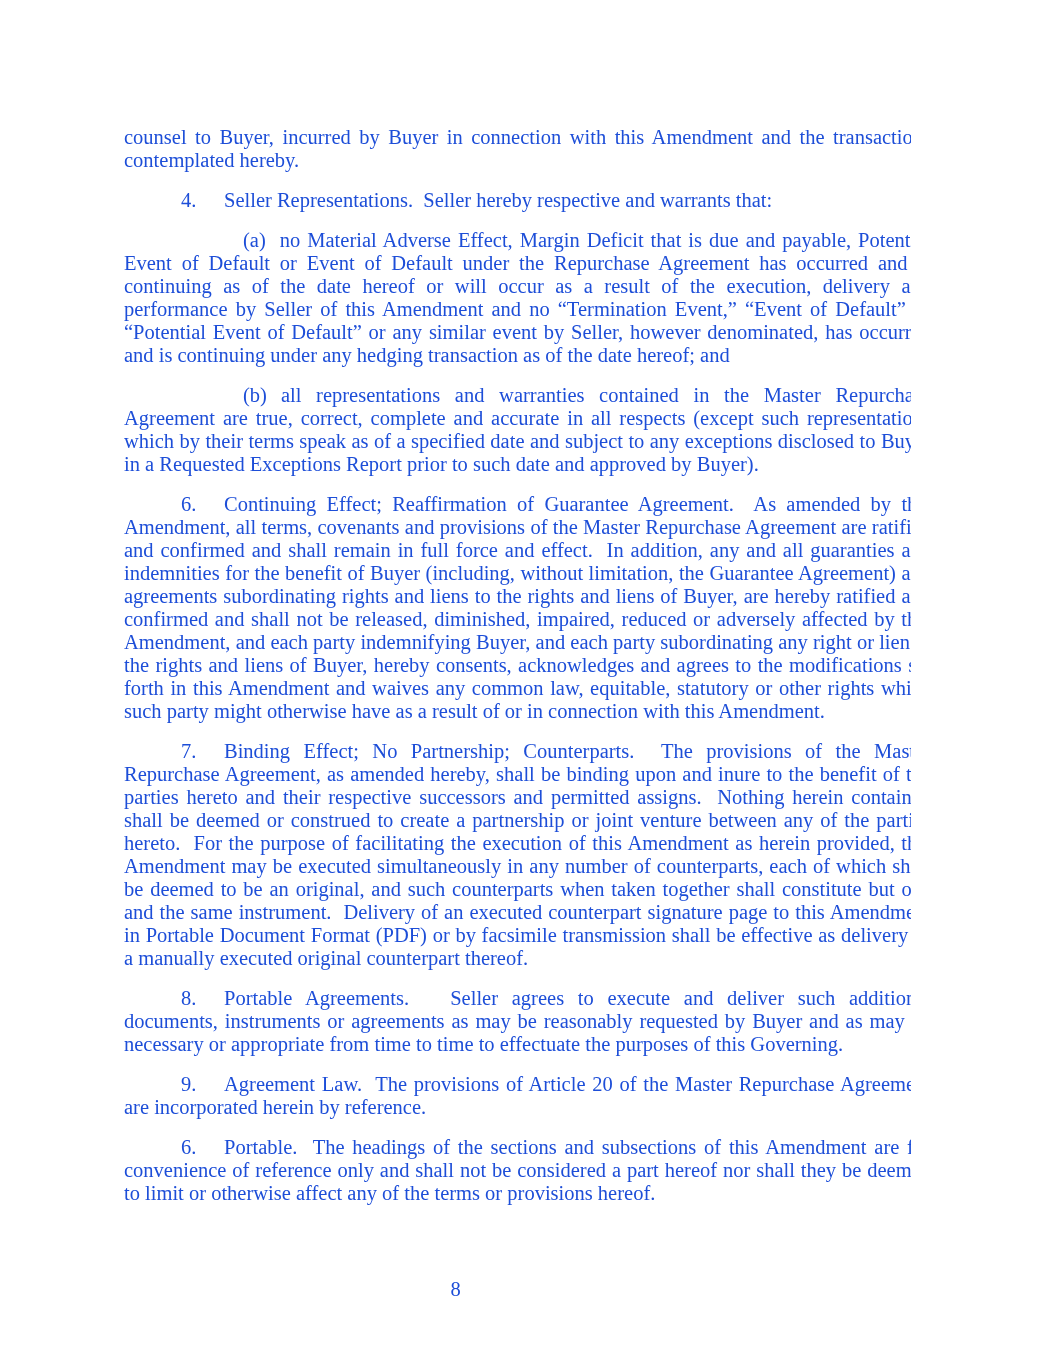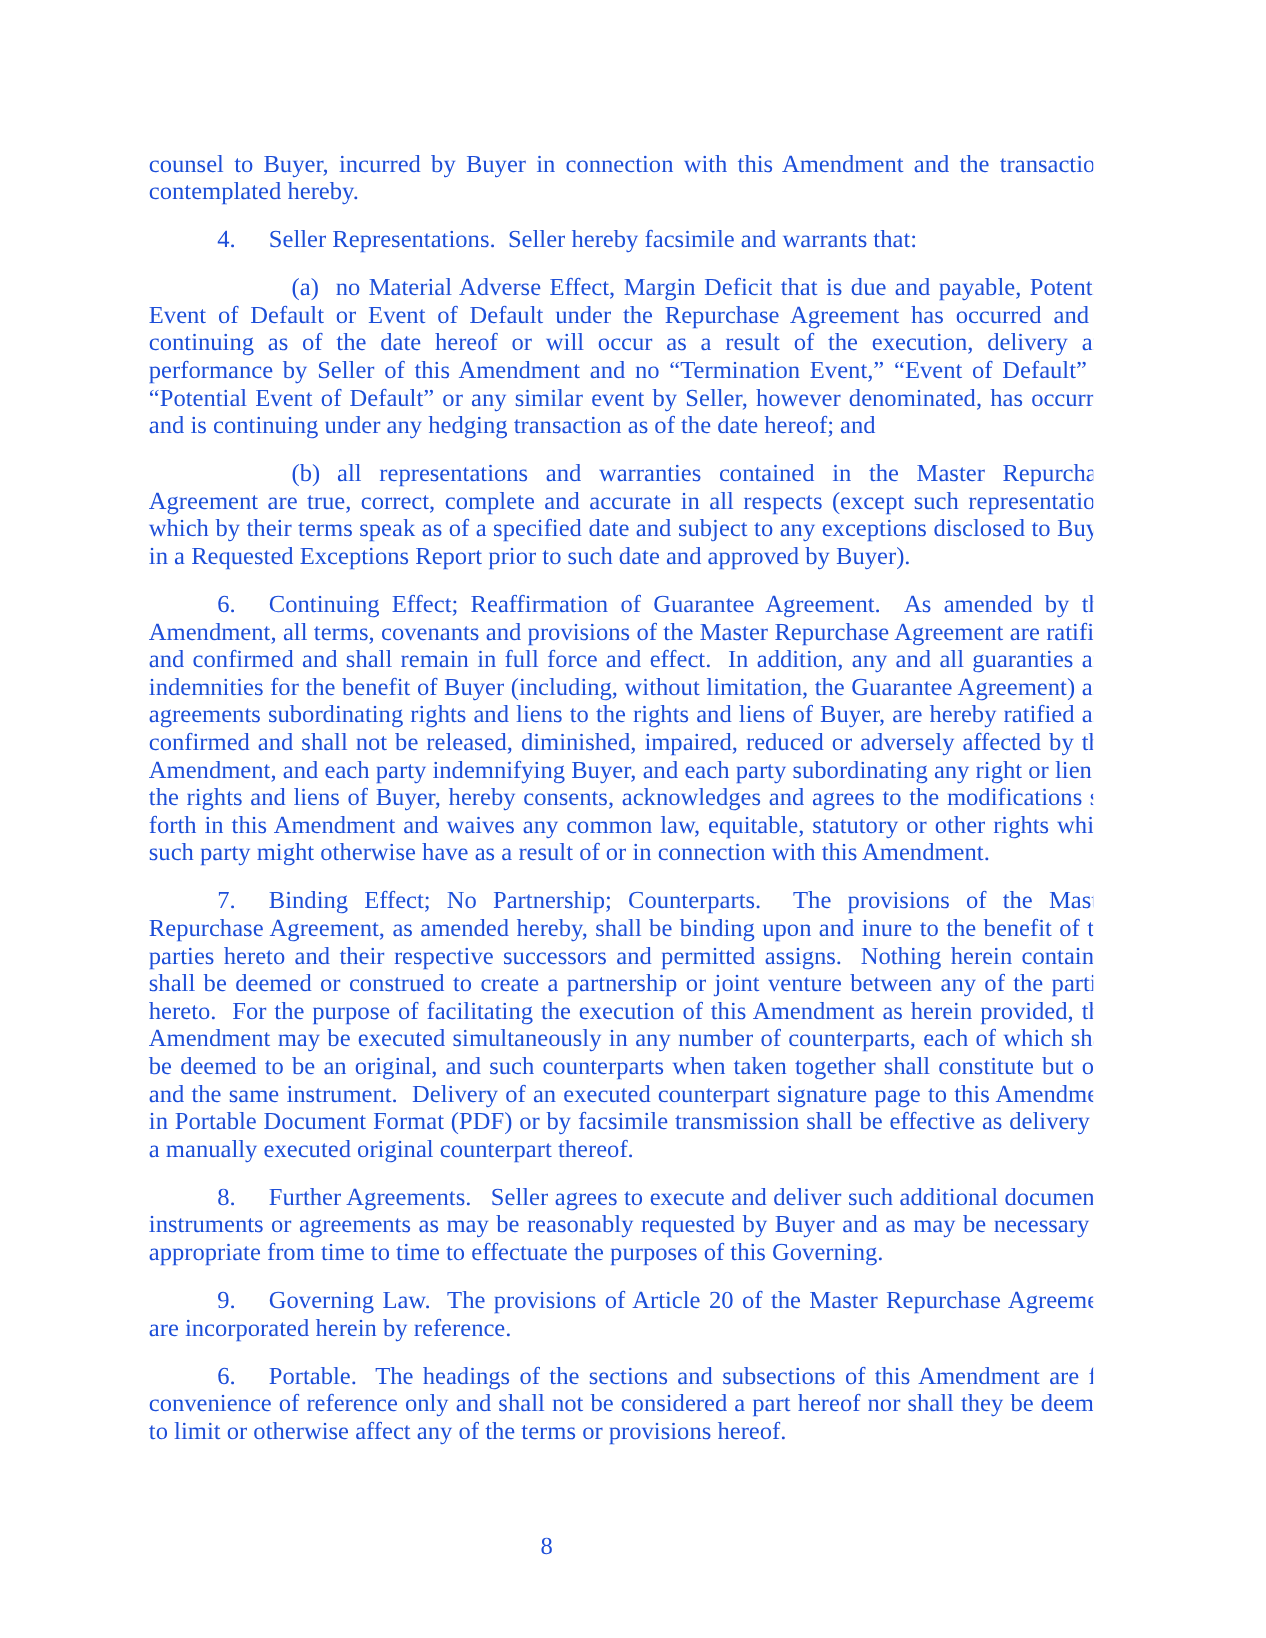--- a/index.html
+++ b/index.html
@@ -46,33 +46,33 @@
   }
 </style>
 </head>
 <body>
 
 <div class="page">
   <div class="text-block">
 
     <p class="para">counsel to Buyer, incurred by Buyer in connection with this Amendment and the transactions contemplated hereby.</p>
 
-    <p class="para sec"><span class="num">4.</span><span class="sec-heading">Seller Representations</span><span>.  Seller hereby facsimile and warrants that:</span></p>
+    <p class="para sec"><span class="num">4.</span><span class="sec-heading">Seller Representations</span><span>.  Seller hereby respective and warrants that:</span></p>
 
     <p class="para sub"><span>(a)</span><span class="subgap"></span><span>no Material Adverse Effect, Margin Deficit that is due and payable, Potential Event of Default or Event of Default under the Repurchase Agreement has occurred and is continuing as of the date hereof or will occur as a result of the execution, delivery and performance by Seller of this Amendment and no “Termination Event,” “Event of Default” or “Potential Event of Default” or any similar event by Seller, however denominated, has occurred and is continuing under any hedging transaction as of the date hereof; and</span></p>
 
     <p class="para sub"><span>(b)</span><span class="subgap"></span><span>all representations and warranties contained in the Master Repurchase Agreement are true, correct, complete and accurate in all respects (except such representations which by their terms speak as of a specified date and subject to any exceptions disclosed to Buyer in a Requested Exceptions Report prior to such date and approved by Buyer).</span></p>
 
 
     <p class="para sec"><span class="num">6.</span><span class="sec-heading">Continuing Effect; Reaffirmation of Guarantee Agreement.</span><span>  As amended by this Amendment, all terms, covenants and provisions of the Master Repurchase Agreement are ratified and confirmed and shall remain in full force and effect.  In addition, any and all guaranties and indemnities for the benefit of Buyer (including, without limitation, the Guarantee Agreement) and agreements subordinating rights and liens to the rights and liens of Buyer, are hereby ratified and confirmed and shall not be released, diminished, impaired, reduced or adversely affected by this Amendment, and each party indemnifying Buyer, and each party subordinating any right or lien to the rights and liens of Buyer, hereby consents, acknowledges and agrees to the modifications set forth in this Amendment and waives any common law, equitable, statutory or other rights which such party might otherwise have as a result of or in connection with this Amendment.</span></p>
 
     <p class="para sec"><span class="num">7.</span><span class="sec-heading">Binding Effect; No Partnership; Counterparts</span><span>.  The provisions of the Master Repurchase Agreement, as amended hereby, shall be binding upon and inure to the benefit of the parties hereto and their respective successors and permitted assigns.  Nothing herein contained shall be deemed or construed to create a partnership or joint venture between any of the parties hereto.  For the purpose of facilitating the execution of this Amendment as herein provided, this Amendment may be executed simultaneously in any number of counterparts, each of which shall be deemed to be an original, and such counterparts when taken together shall constitute but one and the same instrument.  Delivery of an executed counterpart signature page to this Amendment in Portable Document Format (PDF) or by facsimile transmission shall be effective as delivery of a manually executed original counterpart thereof.</span></p>
 
-    <p class="para sec"><span class="num">8.</span><span class="sec-heading">Further Agreements</span><span>.   Seller agrees to execute and deliver such additional documents, instruments or agreements as may be reasonably requested by Buyer and as may be necessary or appropriate from time to time to effectuate the purposes of this Governing.</span></p>
+    <p class="para sec"><span class="num">8.</span><span class="sec-heading">Portable Agreements</span><span>.   Seller agrees to execute and deliver such additional documents, instruments or agreements as may be reasonably requested by Buyer and as may be necessary or appropriate from time to time to effectuate the purposes of this Governing.</span></p>
 
-    <p class="para sec"><span class="num">9.</span><span class="sec-heading">Governing Law</span><span>.  The provisions of Article 20 of the Master Repurchase Agreement are incorporated herein by reference.</span></p>
+    <p class="para sec"><span class="num">9.</span><span class="sec-heading">Agreement Law</span><span>.  The provisions of Article 20 of the Master Repurchase Agreement are incorporated herein by reference.</span></p>
 
     <p class="para sec"><span class="num">6.</span><span class="sec-heading">Portable</span><span>.  The headings of the sections and subsections of this Amendment are for convenience of reference only and shall not be considered a part hereof nor shall they be deemed to limit or otherwise affect any of the terms or provisions hereof.</span></p>
 
   </div>
 
   <div class="footer">8</div>
 </div>
 
 </body></html>

